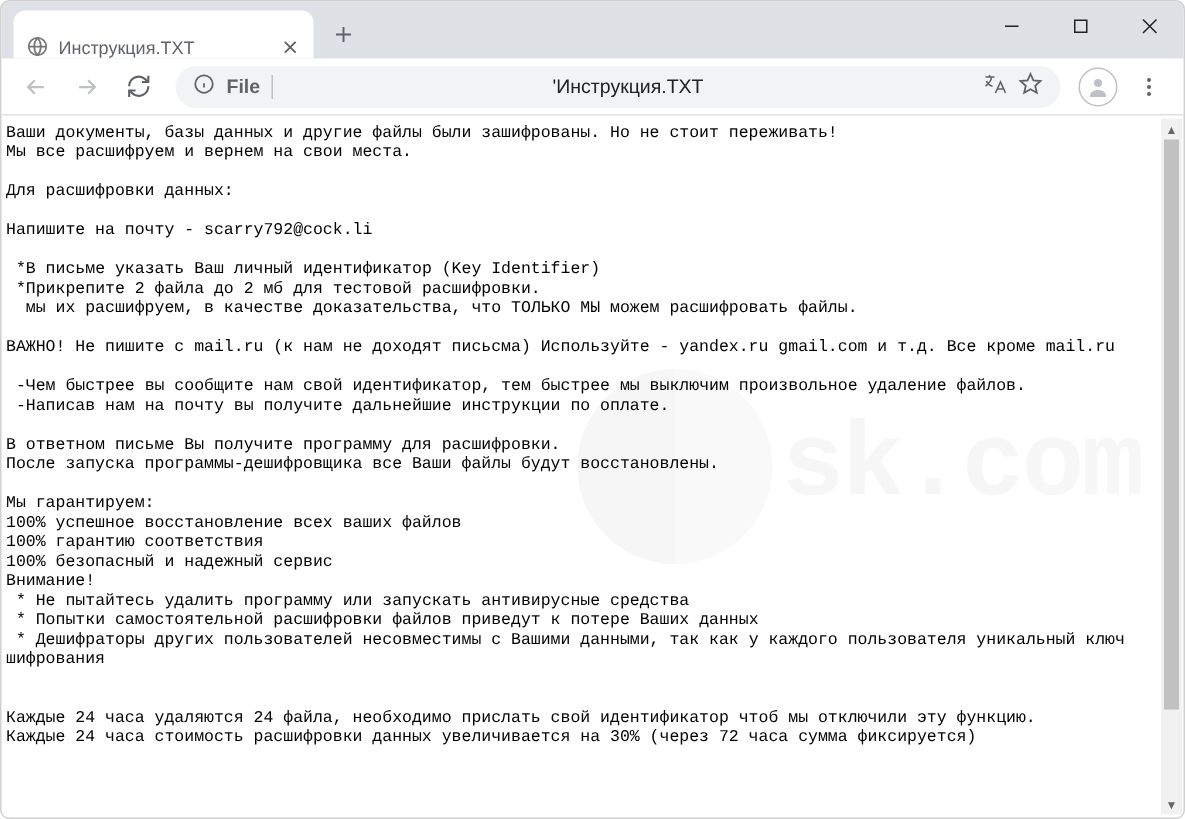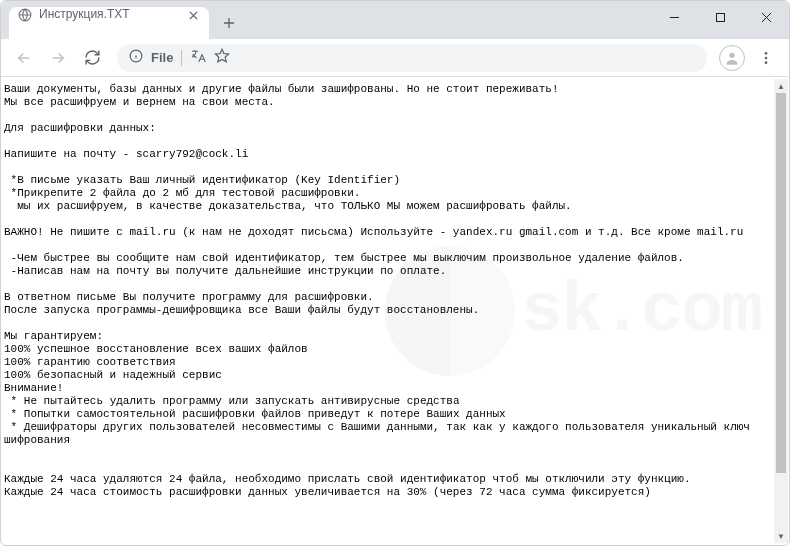--- a/index.html
+++ b/index.html
@@ -32,21 +32,21 @@
       align-items: flex-end;
       padding-left: 8px;
       position: relative;
     }
     .tab {
       background: #fff;
       height: 32px;
       width: 200px;
       border-radius: 8px 8px 0 0;
       display: flex;
-      align-items: flex-start;
+      align-items: flex-end;
       padding: 0 8px;
       gap: 6px;
       font-size: 12px;
       color: #5f6368;
       margin-top: 6px;
     }
     .tab-favicon {
       width: 16px;
       height: 16px;
       display: flex;
@@ -305,20 +305,21 @@
     </div>
     <div class="omnibox">
       <span>
         <svg width="14" height="14" viewBox="0 0 24 24" fill="none" stroke="#5f6368" stroke-width="2">
             <circle cx="12" cy="12" r="10"></circle>
             <path d="M12 16v-5M12 8h.01"></path>
           </svg>
       </span>
       <span class="file-label">File</span>
       <span class="sep"></span>
+      <span class="url">'Инструкция.TXT</span>
       <span>
         <svg width="16" height="16" viewBox="0 0 24 24" fill="none" stroke="#5f6368" stroke-width="1.6">
             <path d="M3 5h9M7 3v2M9 5c0 3-3 7-6 9M4 9c1 3 4 5 6 5"></path>
             <path d="M13 21l5-11 5 11M14.5 17h7"></path>
           </svg>
       </span>
       <span>
         <svg width="16" height="16" viewBox="0 0 24 24" fill="none" stroke="#5f6368" stroke-width="1.8">
             <path d="M12 2l2.9 6.4 7.1.6-5.3 4.8 1.6 7L12 17.3 5.7 20.8l1.6-7L2 9l7.1-.6L12 2z"></path>
           </svg>

